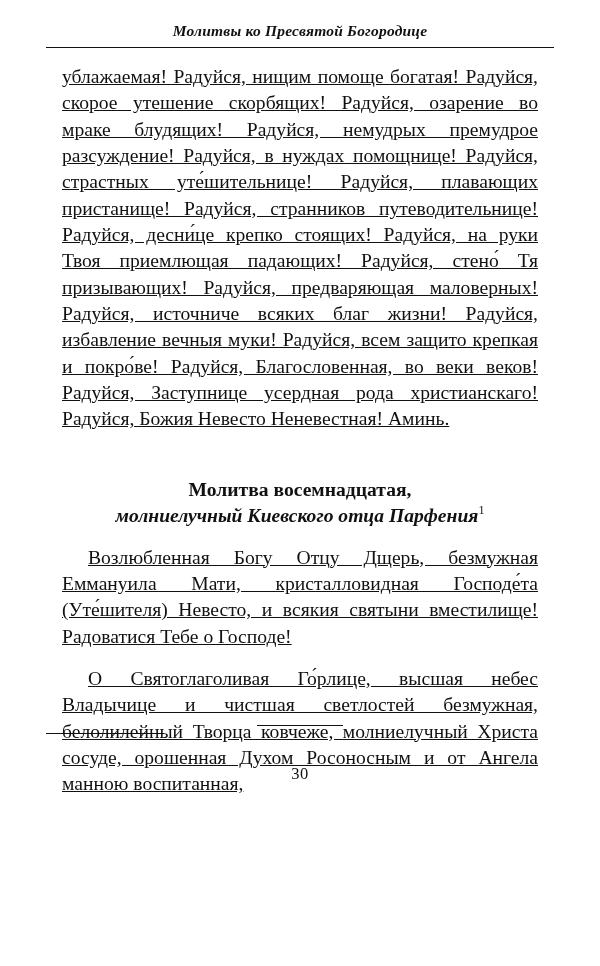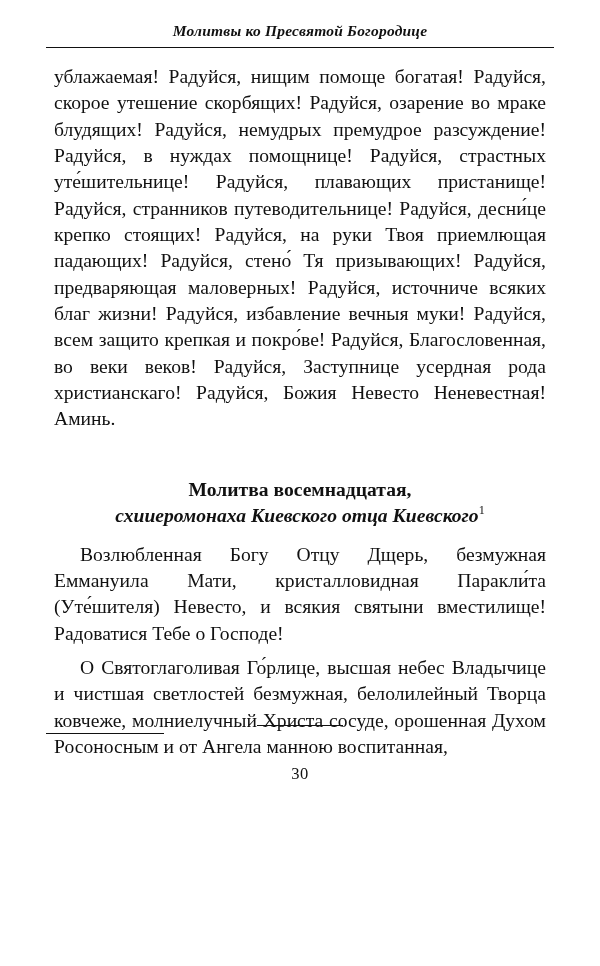--- a/index.html
+++ b/index.html
@@ -38,21 +38,22 @@
     width: 100%;
   }
   .body-text {
     font-size: 19.6px;
     line-height: 1.345;
     text-align: justify;
     text-justify: inter-word;
     hyphens: manual;
   }
   .body-text p {
-    margin: 8px;
+    margin: 16px;
+    text-decoration: underline;
   }
   p.indent {
     text-indent: 26px;
   }
   .gap-before {
     margin-top: 13px;
   }
   .prayer-title {
     text-align: center;
     font-weight: bold;
@@ -120,25 +121,25 @@
 
   <div class="running-head">Молитвы ко Пресвятой Богородице</div>
   <hr class="head-rule">
 
   <div class="body-text">
     <p>ублажаемая! Радуйся, нищим помоще богатая! Радуйся, скорое утешение скорбящих! Радуйся, озарение во мраке блудящих! Радуйся, немудрых премудрое разсуждение! Радуйся, в нуждах помощнице! Радуйся, страстных уте́шительнице! Радуйся, плавающих пристанище! Радуйся, странников путеводительнице! Радуйся, десни́це крепко стоящих! Радуйся, на руки Твоя приемлющая падающих! Радуйся, стено́ Тя призывающих! Радуйся, предваряющая маловерных! Радуйся, источниче всяких благ жизни! Радуйся, избавление вечныя муки! Радуйся, всем защито крепкая и покро́ве! Радуйся, Благословенная, во веки веков! Радуйся, Заступнице усердная рода христианскаго! Радуйся, Божия Невесто Неневестная! Аминь.</p>
   </div>
 
   <div class="prayer-title">
     <span>Молитва восемнадцатая,</span>
-    <span class="line2"><span>схииеромонаха Киевского отца Киевского</span><sup class="fn">1</sup></span>
+    <span class="line2"><span>молниелучный Киевского отца Парфения</span><sup class="fn">1</sup></span>
   </div>
 
   <div class="body-text gap-before">
-    <p class="indent">Возлюбленная Богу Отцу Дщерь, безмужная Еммануила Мати, кристалловидная Паракли́та (Уте́шителя) Невесто, и всякия святыни вместилище! Радоватися Тебе о Господе!</p>
+    <p class="indent">Возлюбленная Богу Отцу Дщерь, безмужная Еммануила Мати, кристалловидная Господе́та (Уте́шителя) Невесто, и всякия святыни вместилище! Радоватися Тебе о Господе!</p>
     <p class="indent">О Святоглаголивая Го́рлице, высшая небес Владычице и чистшая светлостей безмужная, белолилейный Творца ковчеже, молниелучный Христа сосуде, орошенная Духом Росоносным и от Ангела манною воспитанная,</p>
   </div>
 
   <div class="footnote-area">
     <hr class="fn-rule">
   </div>
 
   <div class="page-foot">
     <hr class="foot-rule">
     <div class="page-number">30</div>

